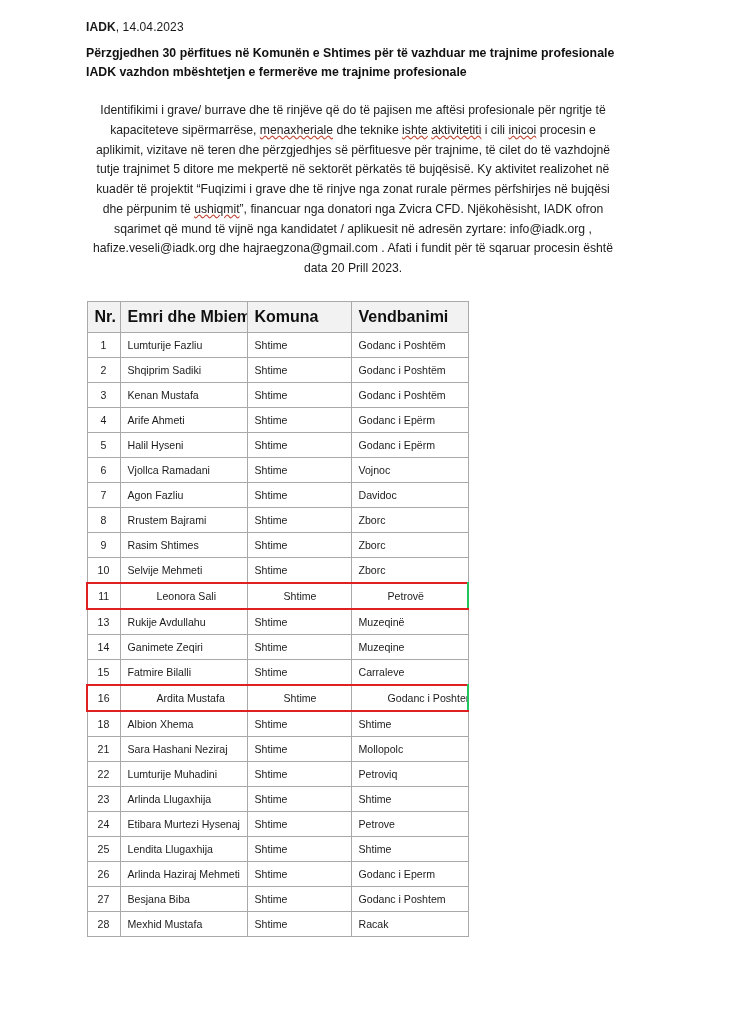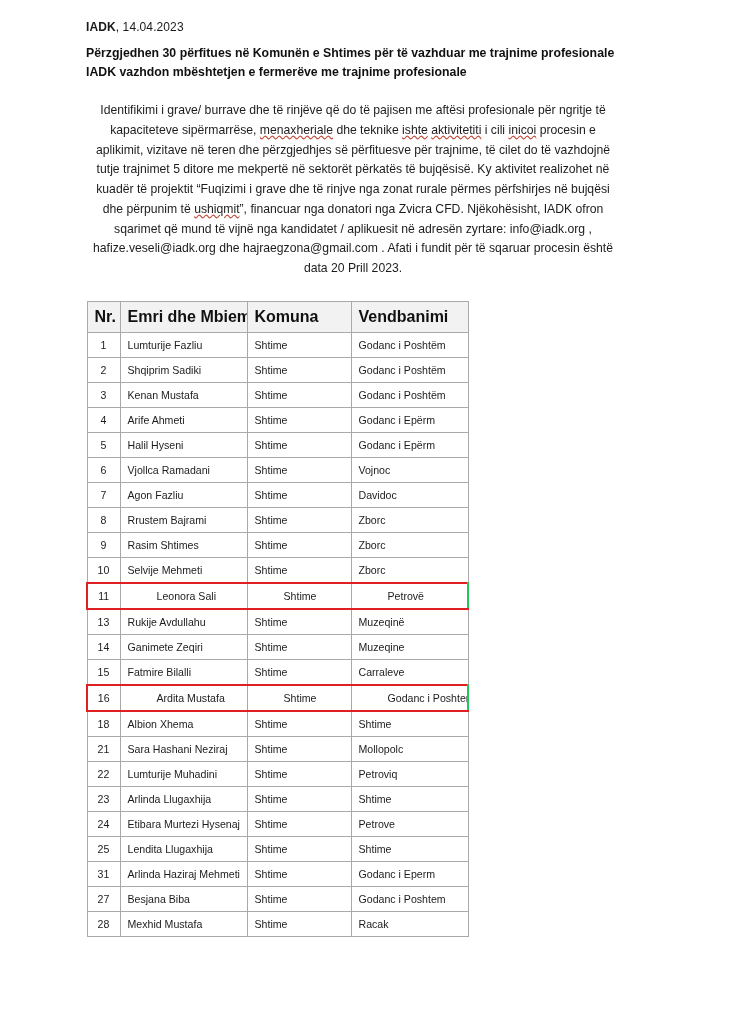--- a/index.html
+++ b/index.html
@@ -249,21 +249,21 @@
             <td>Shtime</td>
             <td>Petrove</td>
           </tr>
           <tr>
             <td class="num">25</td>
             <td>Lendita Llugaxhija</td>
             <td>Shtime</td>
             <td>Shtime</td>
           </tr>
           <tr>
-            <td class="num">31</td>
+            <td class="num">26</td>
             <td>Arlinda Haziraj Mehmeti</td>
             <td>Shtime</td>
             <td>Godanc i Eperm</td>
           </tr>
           <tr>
             <td class="num">27</td>
             <td>Besjana Biba</td>
             <td>Shtime</td>
             <td>Godanc i Poshtem</td>
           </tr>

